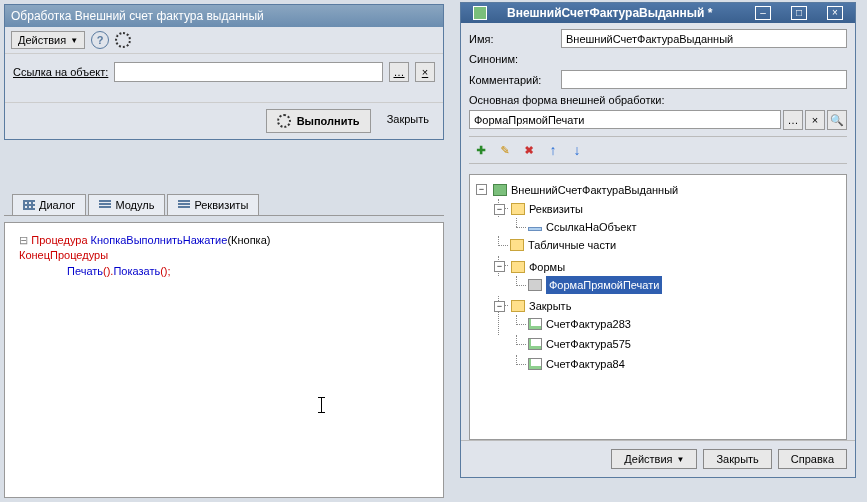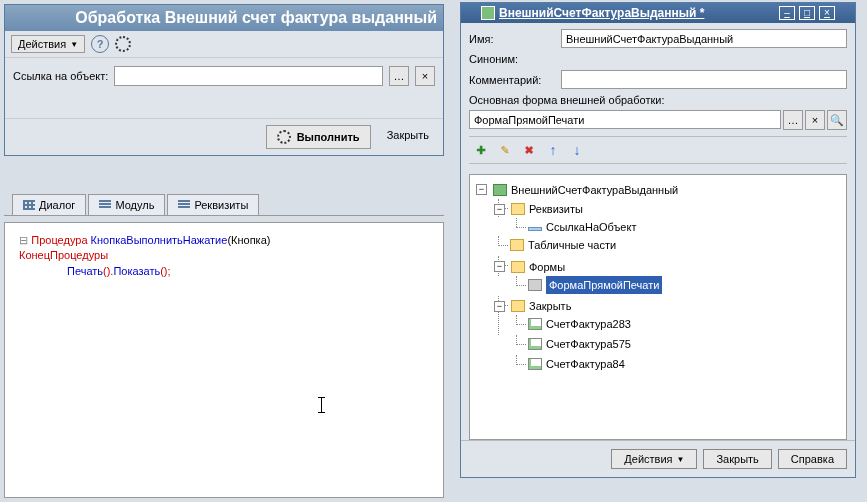--- a/index.html
+++ b/index.html
@@ -1,27 +1,27 @@
 <!DOCTYPE html>
 <html><head>
 <meta charset="utf-8">
 <style>
   * { box-sizing: border-box; margin: 0; padding: 0; font-family: Tahoma, Arial, sans-serif; font-size: 11px; }
   body { background: #d9dfe7; width: 867px; height: 502px; overflow: hidden; position: relative; }
   
   
   .proc-window { position: absolute; top: 4px; left: 4px; width: 440px; background: #e0e4eb; border: 1px solid #5a7ba0; }
-  .proc-title { background: linear-gradient(#8aa6c1, #6b8db0); color: #fff; font-weight: bold; padding: 4px 6px; font-size: 16px; text-align: right; }
+  .proc-title { background: linear-gradient(#8aa6c1, #6b8db0); color: #fff; font-weight: normal; padding: 4px 6px; font-size: 12px; }
   .proc-toolbar { padding: 4px 6px; display: flex; align-items: center; gap: 6px; border-bottom: 1px solid #ccc; }
   .proc-toolbar .actions-btn { background: #e8e8e8; border: 1px solid #999; padding: 2px 6px; display: flex; align-items: center; gap: 4px; cursor: pointer; }
   .proc-toolbar .actions-btn .caret { font-size: 8px; }
   .help-btn { width: 18px; height: 18px; border: 1px solid #5a7ba0; border-radius: 50%; color: #5a7ba0; font-weight: bold; display: flex; align-items: center; justify-content: center; cursor: pointer; }
   .dotted-circle { width: 16px; height: 16px; border: 2px dotted #333; border-radius: 50%; }
   .proc-body { padding: 8px; }
-  .field-row { display: flex; align-items: center; gap: 6px; margin-bottom: 24px; }
+  .field-row { display: flex; align-items: center; gap: 6px; margin-bottom: 12px; text-decoration: underline; }
   .field-label { white-space: nowrap; }
   .field-input { flex: 1; height: 20px; border: 1px solid #999; background: #fff; padding: 0 4px; }
   .mini-btn { width: 20px; height: 20px; border: 1px solid #999; background: #e8e8e8; display: flex; align-items: center; justify-content: center; cursor: pointer; }
   .proc-footer { padding: 6px; display: flex; justify-content: flex-end; gap: 8px; border-top: 1px solid #ccc; }
   .exec-btn { display: flex; align-items: center; gap: 6px; padding: 4px 10px; border: 1px solid #999; background: #e8e8e8; font-weight: bold; cursor: pointer; }
   .close-link { padding: 4px 8px; cursor: pointer; }
   
   
   .tabs-bar { position: absolute; top: 194px; left: 4px; width: 440px; height: 22px; display: flex; border-bottom: 1px solid #999; background: #d9dfe7; }
   .tab { padding: 3px 10px; border: 1px solid #999; border-bottom: none; margin-right: 2px; background: #e8ecf2; display: flex; align-items: center; gap: 4px; cursor: pointer; }
@@ -36,21 +36,21 @@
   .code-editor .kw-proc { color: #c00; margin-top: 27px; }
   .code-editor .ident { color: #00c; }
   .code-editor .paren { color: #000; }
   .code-editor .dot { color:#c00;}
   .text-cursor { position:absolute; top:174px; left:316px; width:1px; height:16px; background:#000; }
   .text-cursor::before,.text-cursor::after{content:"";position:absolute;left:-3px;width:7px;height:1px;background:#000;}
   .text-cursor::before{top:0;} .text-cursor::after{bottom:0;}
   
   
   .prop-window { position: absolute; top: 2px; left: 460px; width: 396px; height: 476px; background: #e0e4eb; border: 1px solid #5a7ba0; display:flex; flex-direction:column;}
-  .prop-titlebar { background: linear-gradient(#4f77a8,#3a608f); color:#fff; display:flex; align-items:center; padding:3px 20px; gap:4px;text-decoration:underline;}
+  .prop-titlebar { background: linear-gradient(#4f77a8,#3a608f); color:#fff; display:flex; align-items:center; padding:3px 12px; gap:20px;}
   .prop-titlebar .win-icon{width:14px;height:14px;background:#7bbf7b;border:1px solid #fff;}
   .prop-titlebar .title-text{flex:1;font-weight:bold;font-size:12px;}
   .winbtn{width:16px;height:14px;border:1px solid #fff;color:#fff;display:flex;align-items:center;justify-content:center;cursor:pointer;font-size:10px;line-height:1;}
   .prop-body { padding:6px 8px; }
   .prop-row{display:flex;align-items:center;margin-bottom:5px;gap:4px;}
   .prop-row label{width:88px;}
   .prop-row input{flex:1;height:19px;border:1px solid #999;padding:0 4px;background:#fff;}
   .prop-section-label{margin:0 0 4px;}
   .mainform-row{display:flex;gap:2px;margin-bottom:6px;}
   .mainform-row input{flex:1;height:19px;border:1px solid #999;padding:0 4px;background:#fff;}

